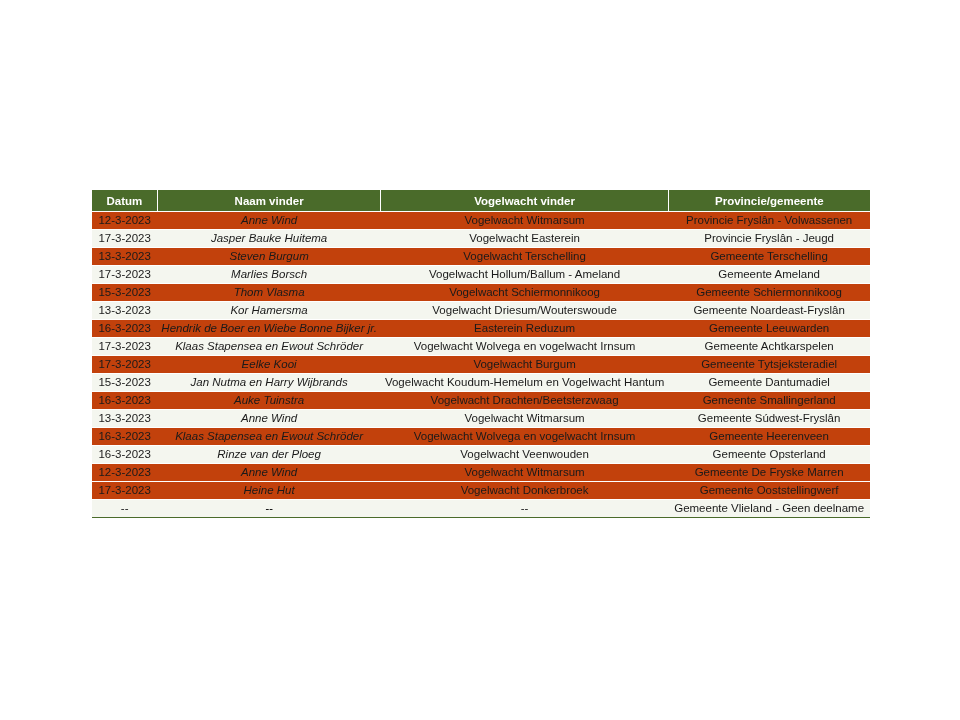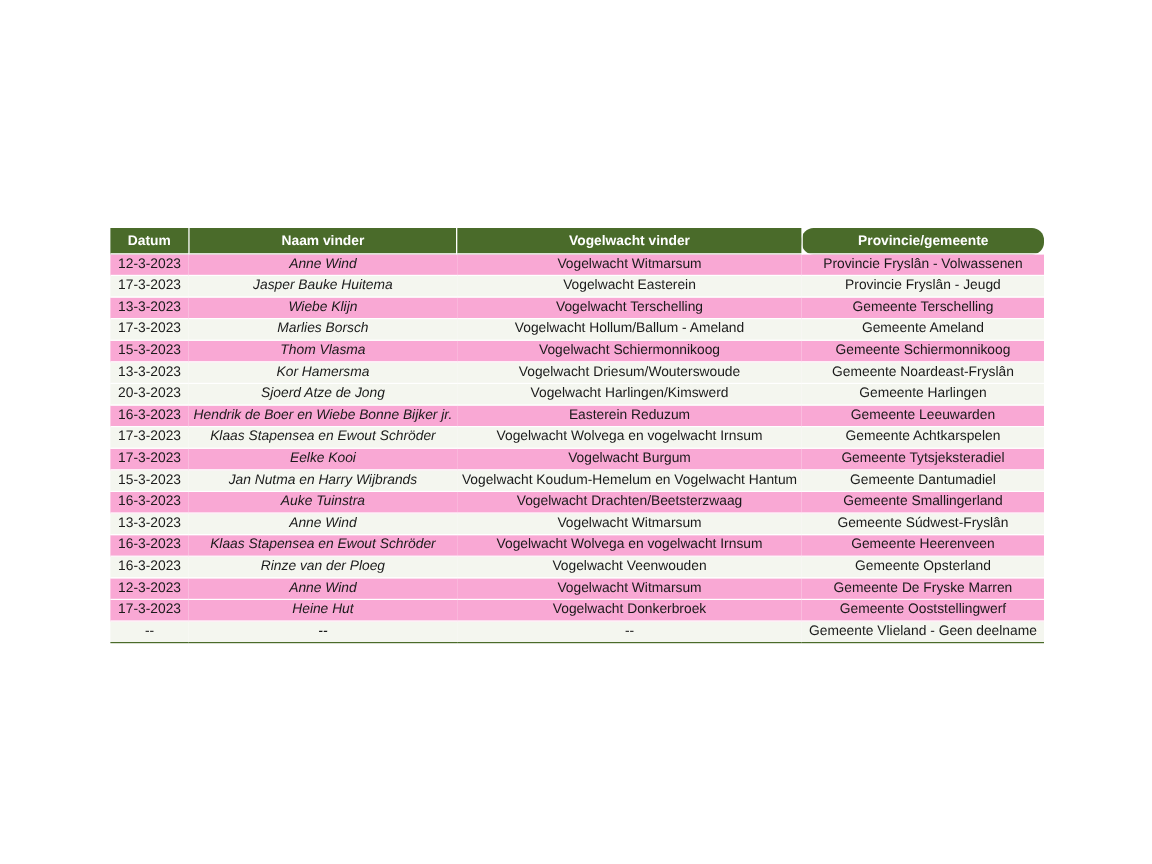--- a/index.html
+++ b/index.html
@@ -75,30 +75,30 @@
     color: #ffffff;
     font-weight: bold;
     font-size: 11.5px;
     padding: 3px 4px;
     text-align: center;
     border-right: 1px solid #ffffff;
     border-bottom: 1px solid #ffffff;
     height: 15px;
     white-space: nowrap;
   }
-  table.datatable th:last-child { border-right: none; border-radius: 10px; }
+  table.datatable th:last-child { border-right: none; }
   table.datatable td {
     padding: 2px 4px;
     text-align: center;
     height: 13px;
     line-height: 13px;
     white-space: nowrap;
     border-bottom: 1px solid #ffffff;
   }
-  table.datatable tr.row-odd td { background: #f9a8d4; }
+  table.datatable tr.row-odd td { background: #c2410c; }
   table.datatable tr.row-even td { background: #f4f6ef; }
   table.datatable td.col-date { width: 78px; }
   table.datatable td.col-finder { width: 215px; font-style: italic; }
   table.datatable td.col-watch { width: 275px; }
   table.datatable td.col-prov { width: 210px; }
   table.datatable th.col-date { width: 78px; }
   table.datatable th.col-finder { width: 215px; }
   table.datatable th.col-watch { width: 275px; }
   table.datatable th.col-prov { width: 210px; }
   table.datatable tr.last-row td { border-bottom: 1px solid #4a6b2a; }
@@ -127,47 +127,41 @@
             <td class="col-prov">Provincie Fryslân - Volwassenen</td>
           </tr>
           <tr class="row-even">
             <td class="col-date">17-3-2023</td>
             <td class="col-finder">Jasper Bauke Huitema</td>
             <td class="col-watch">Vogelwacht Easterein</td>
             <td class="col-prov">Provincie Fryslân - Jeugd</td>
           </tr>
           <tr class="row-odd">
             <td class="col-date">13-3-2023</td>
-            <td class="col-finder">Wiebe Klijn</td>
+            <td class="col-finder">Steven Burgum</td>
             <td class="col-watch">Vogelwacht Terschelling</td>
             <td class="col-prov">Gemeente Terschelling</td>
           </tr>
           <tr class="row-even">
             <td class="col-date">17-3-2023</td>
             <td class="col-finder">Marlies Borsch</td>
             <td class="col-watch">Vogelwacht Hollum/Ballum - Ameland</td>
             <td class="col-prov">Gemeente Ameland</td>
           </tr>
           <tr class="row-odd">
             <td class="col-date">15-3-2023</td>
             <td class="col-finder">Thom Vlasma</td>
             <td class="col-watch">Vogelwacht Schiermonnikoog</td>
             <td class="col-prov">Gemeente Schiermonnikoog</td>
           </tr>
           <tr class="row-even">
             <td class="col-date">13-3-2023</td>
             <td class="col-finder">Kor Hamersma</td>
             <td class="col-watch">Vogelwacht Driesum/Wouterswoude</td>
             <td class="col-prov">Gemeente Noardeast-Fryslân</td>
-          </tr>
-          <tr class="row-even">
-            <td class="col-date">20-3-2023</td>
-            <td class="col-finder">Sjoerd Atze de Jong</td>
-            <td class="col-watch">Vogelwacht Harlingen/Kimswerd</td>
-            <td class="col-prov">Gemeente Harlingen</td>
           </tr>
           <tr class="row-odd">
             <td class="col-date">16-3-2023</td>
             <td class="col-finder">Hendrik de Boer en Wiebe Bonne Bijker jr.</td>
             <td class="col-watch">Easterein Reduzum</td>
             <td class="col-prov">Gemeente Leeuwarden</td>
           </tr>
           <tr class="row-even">
             <td class="col-date">17-3-2023</td>
             <td class="col-finder">Klaas Stapensea en Ewout Schröder</td>

